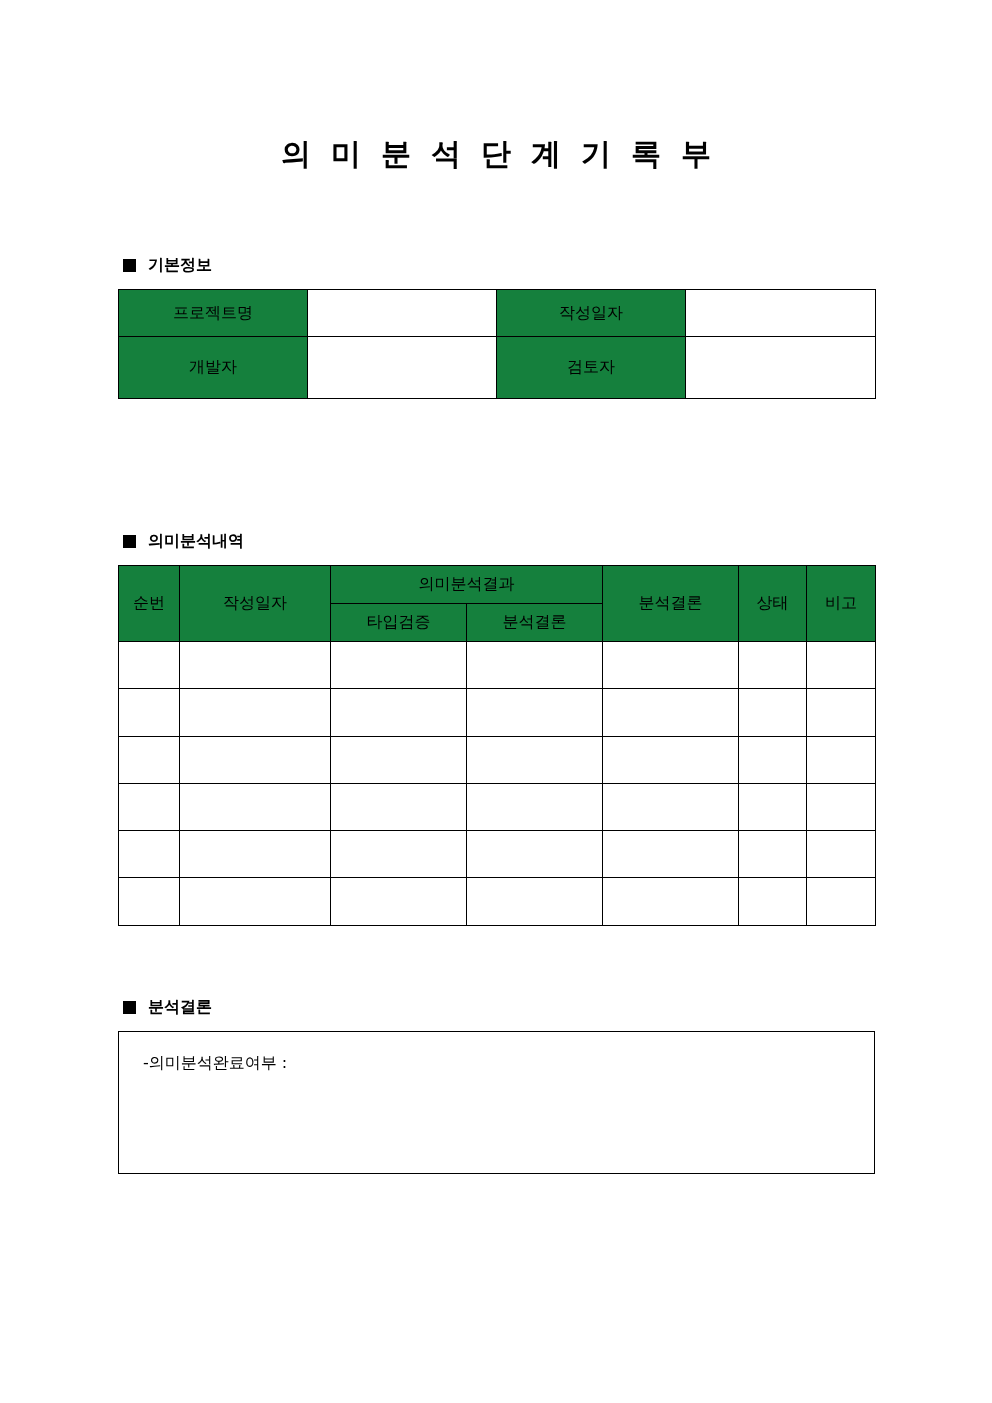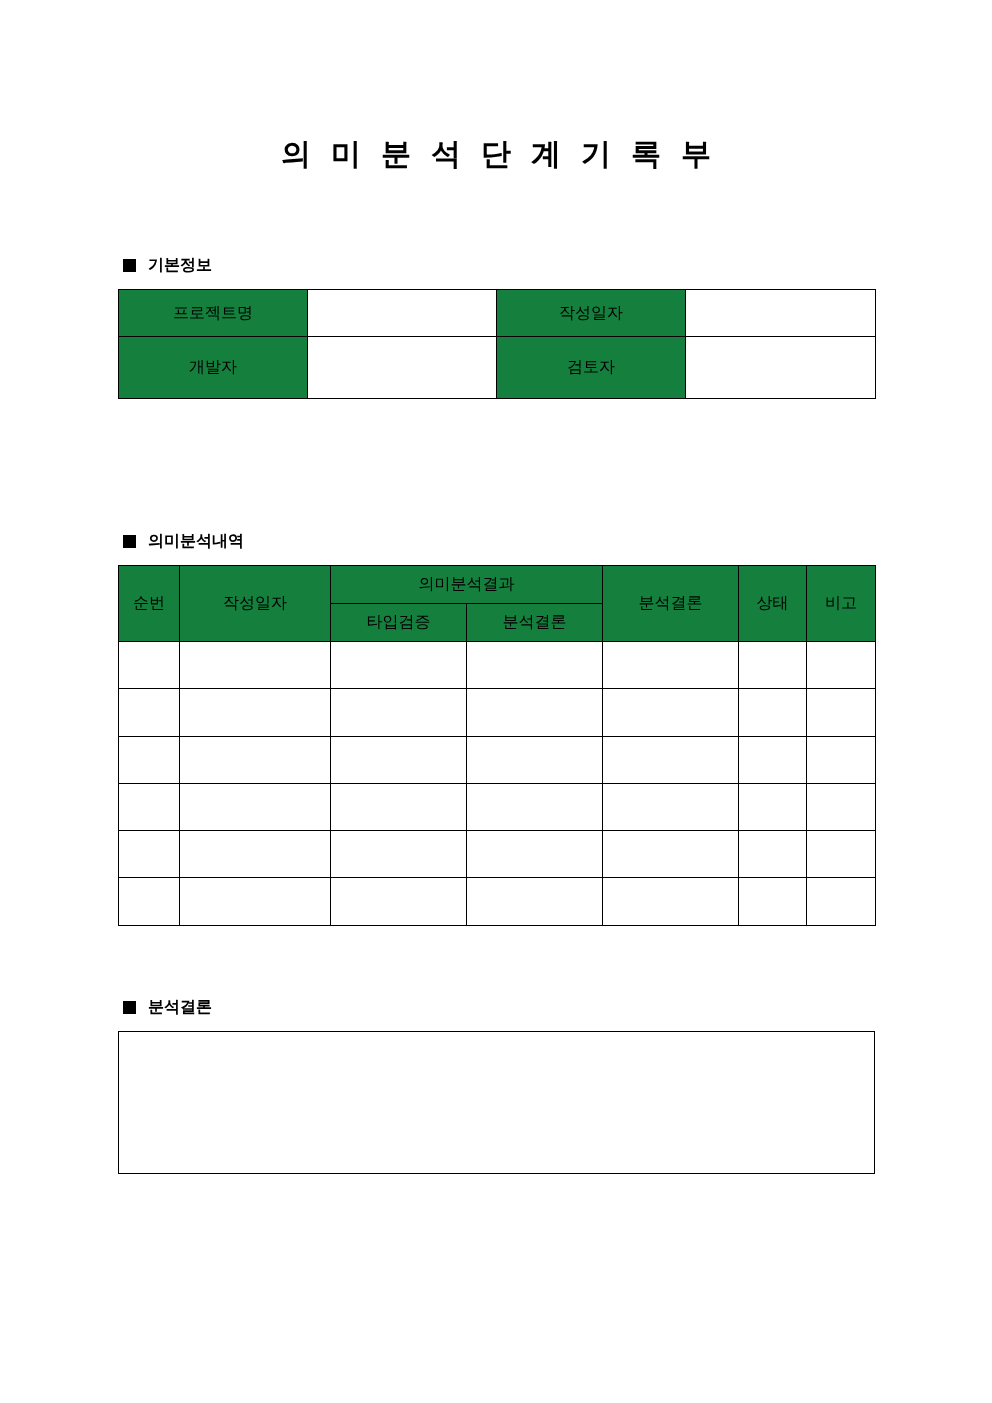--- a/index.html
+++ b/index.html
@@ -131,13 +131,14 @@
 </tbody>
   </table>
 
 <div class="sec" style="top:997px;">
   <span class="sq"></span>
   <span>분석결론</span>
 </div>
 
 <div class="box">
   <div style="height:18px"></div>
+  <div class="line">-의미분석완료여부 :</div>
 </div>
 
 </body></html>

